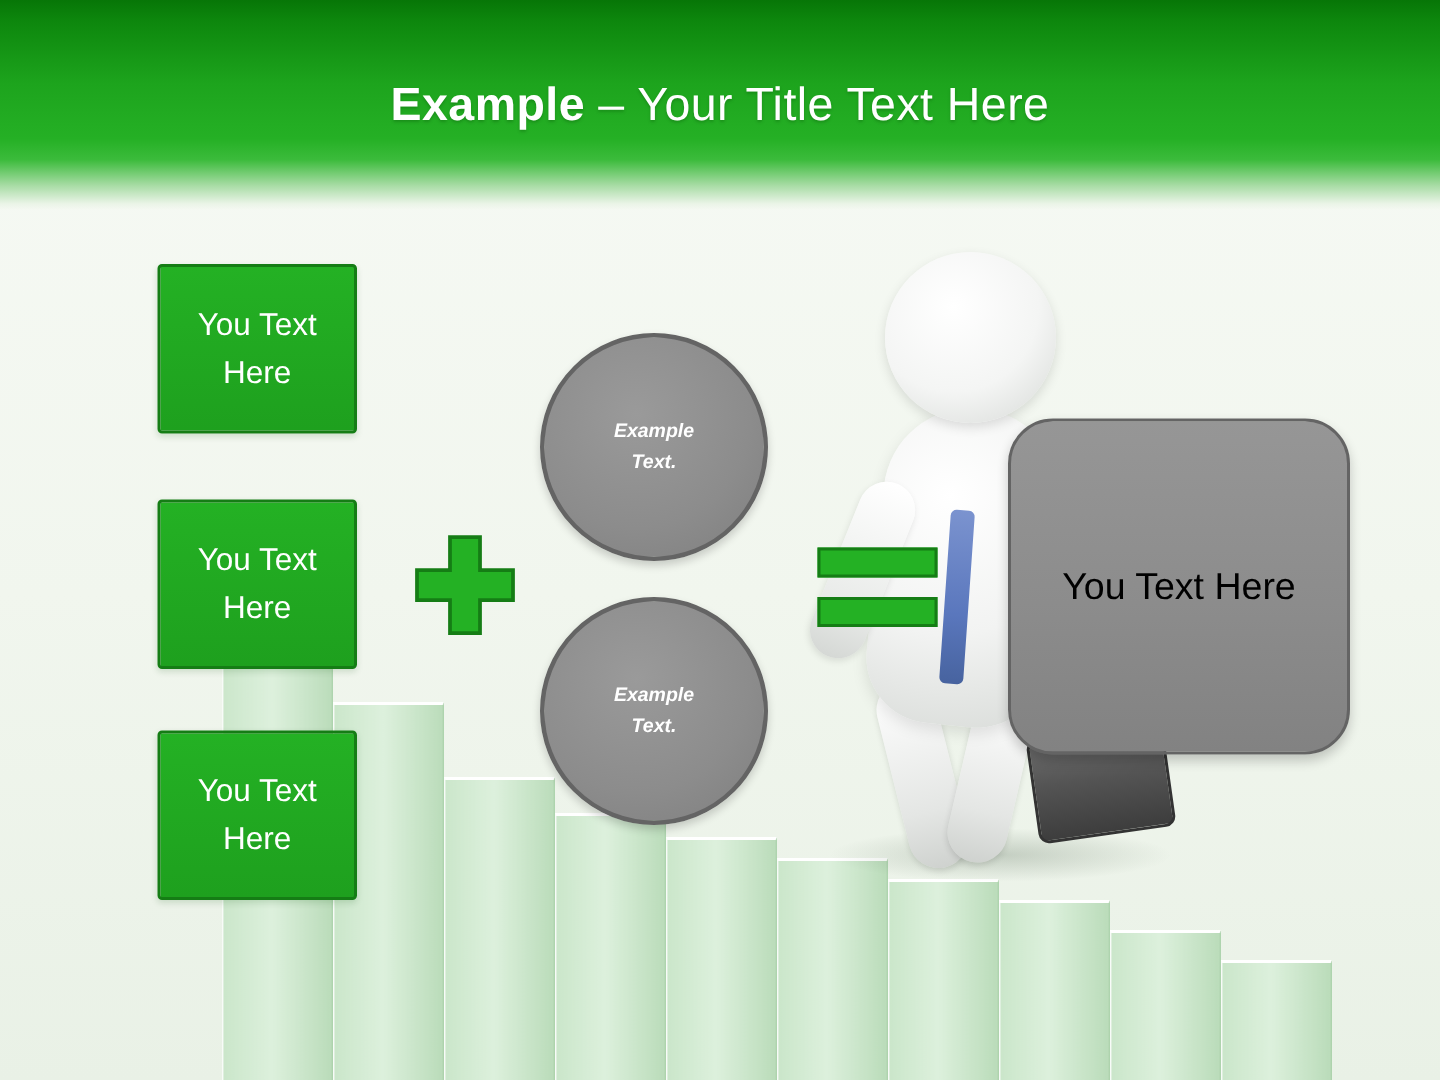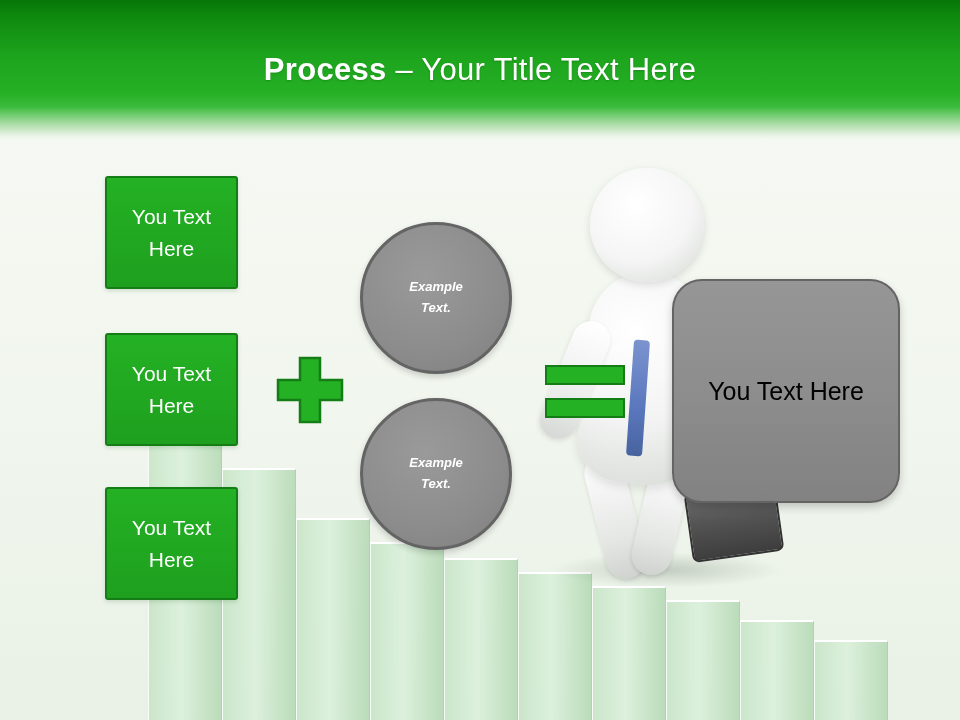--- a/index.html
+++ b/index.html
@@ -74,21 +74,21 @@
     background:linear-gradient(180deg,#969696 0%,var(--shape-gray,#8c8c8c) 55%,#828282 100%);
     display:flex;align-items:center;justify-content:center;text-align:center;
     color:#000000;font-size:25px;box-shadow:0 4px 8px rgba(0,0,0,.2);}
 </style>
 </head>
 <body>
 
 <div class="stage">
 
   <header class="header">
-    <h1 class="title"><span class="title-bold">Process</span><span class="title-rest"> – Your Title Text Here</span></h1>
+    <h1 class="title"><span class="title-bold">Example</span><span class="title-rest"> – Your Title Text Here</span></h1>
   </header>
 
   <div class="bars">
       <div class="bar" style="left: 148px; top: 443px; width: 72px;"></div>
       <div class="bar" style="left: 222px; top: 468px; width: 72px;"></div>
       <div class="bar" style="left: 296px; top: 518px; width: 72px;"></div>
       <div class="bar" style="left: 370px; top: 542px; width: 72px;"></div>
       <div class="bar" style="left: 444px; top: 558px; width: 72px;"></div>
       <div class="bar" style="left: 518px; top: 572px; width: 72px;"></div>
       <div class="bar" style="left: 592px; top: 586px; width: 72px;"></div>

